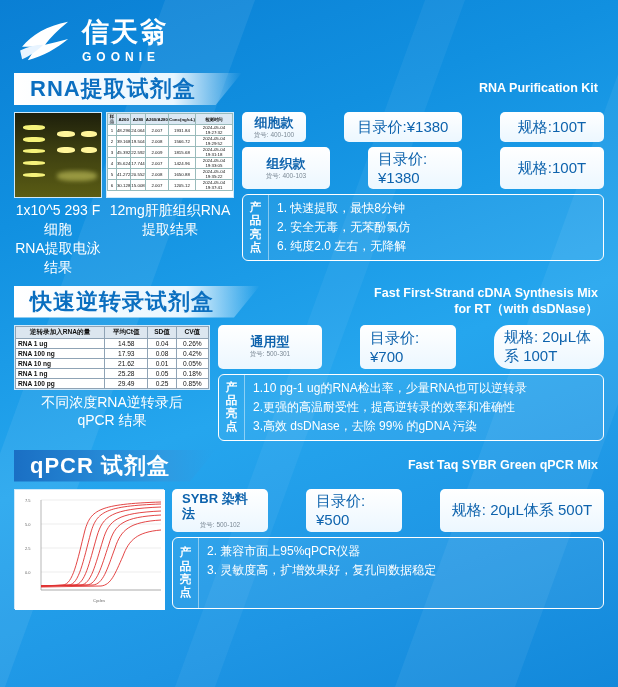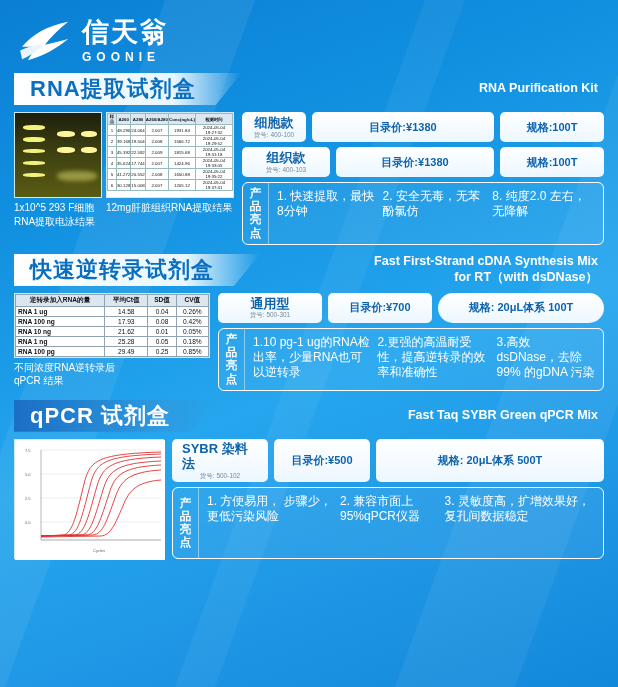--- a/index.html
+++ b/index.html
@@ -49,21 +49,21 @@
   .gel {
     width: 88px; height: 86px;
     background: linear-gradient(180deg,#1d1f0b 0%, #3a3c10 40%, #5a5c14 100%);
     border: 1px solid #cfe9fb; position: relative; overflow: hidden;
   }
   .band { position: absolute; background: #f5f27a; border-radius: 40%; filter: blur(0.4px); }
   .chart-img {
     width: 128px; height: 86px; background: #ffffff; border: 1px solid #cfe9fb;
     position: relative; overflow: hidden;
   }
-  .caption { color: #ffffff; font-size: 10px; text-align: left; line-height: 1.35; margin-top: 3px; }
+  .caption { color: #ffffff; font-size: 14px; text-align: center; line-height: 1.35; margin-top: 3px; }
 
   
   .tbl-img { width: 196px; background: #fff; border: 1px solid #cfe9fb; }
   .tbl-img table { width: 100%; border-collapse: collapse; font-size: 6.6px; }
   .tbl-img th, .tbl-img td { border: 0.5px solid #8fa3b5; padding: 1px 2px; text-align: center; color:#111; }
   .tbl-img th { background: #dce6ef; font-weight: bold; }
   .tbl-img td.lbl { text-align: left; font-weight: bold; }
 
   
   .curve { width: 150px; height: 120px; background:#fff; border:1px solid #cfe9fb; }
@@ -72,34 +72,34 @@
   .right-col { flex: 1; display: flex; flex-direction: column; gap: 5px; }
 
   .pill-row { display: flex; gap: 6px; align-items: stretch; }
   .pill {
     background: linear-gradient(180deg,#ffffff 0%, #ecf7ff 100%);
     border-radius: 5px; padding: 3px 10px; display: flex; flex-direction: column;
     align-items: center; justify-content: center; min-height: 30px;
   }
   .pill .t1 { color: #0e63ad; font-size: 13px; font-weight: bold; line-height: 1.15; }
   .pill .t2 { color: #7c8a96; font-size: 6.5px; line-height: 1.2; }
-  .pill.text { color: #0e63ad; font-size: 11px; font-weight: bold; }
+  .pill.text { color: #0e63ad; font-size: 15px; font-weight: normal; margin-left: 32px; }
 
   
   .hl {
     display: flex; border: 1.6px solid #ffffff; border-radius: 6px; overflow: hidden;
     background: rgba(255,255,255,0.06);
   }
   .hl-label {
     width: 26px; background: rgba(255,255,255,0.0); color: #ffffff; font-size: 11.5px;
     font-weight: bold; display: flex; flex-direction: column; align-items: center;
     justify-content: center; padding: 4px 0; line-height: 1.15; flex: 0 0 26px;
     border-right: 1px solid rgba(255,255,255,0.45);
   }
-  .hl-list { flex: 1; padding: 6px 8px; display: flex; flex-direction: row; gap: 4px; }
+  .hl-list { flex: 1; padding: 6px 8px; display: flex; flex-direction: column; gap: 4px; }
   .hl-list li { color: #ffffff; font-size: 12px; list-style: none; line-height: 1.25; }
 </style>
 </head>
 <body>
 
 <div class="streak s1"></div>
 <div class="streak s2"></div>
 <div class="streak s3"></div>
 
 <div class="header">
@@ -226,21 +226,21 @@
         </div>
         <div class="pill text" style="flex:1;">目录价:¥1380</div>
         <div class="pill text" style="width:104px;">规格:100T</div>
       </div>
 
       <div class="hl">
         <div class="hl-label">产<br>品<br>亮<br>点</div>
         <ul class="hl-list">
           <li>1. 快速提取，最快8分钟</li>
           <li>2. 安全无毒，无苯酚氯仿</li>
-          <li>8. 纯度2.0 左右，无降解</li>
+          <li>6. 纯度2.0 左右，无降解</li>
         </ul>
       </div>
     </div>
   </div>
 </div>
 
 <div class="section">
   <div class="sec-head">
     <div class="ribbon">
       <span>快速逆转录试剂盒</span>
@@ -298,21 +298,21 @@
       <div class="caption" style="width:196px;white-space:pre-line;">不同浓度RNA逆转录后
 qPCR 结果</div>
     </div>
 
     <div class="right-col">
       <div class="pill-row">
         <div class="pill" style="width:104px;">
           <div class="t1">通用型</div>
           <div class="t2">货号: 500-301</div>
         </div>
-        <div class="pill text" style="width:104px;">目录价:¥700</div>
+        <div class="pill text" style="width:96px;">目录价:¥700</div>
         <div class="pill text" style="flex:1;border-radius:15px;">规格: 20μL体系  100T</div>
       </div>
 
       <div class="hl" style="flex:1;">
         <div class="hl-label">产<br>品<br>亮<br>点</div>
         <ul class="hl-list">
           <li>1.10 pg-1 ug的RNA检出率，少量RNA也可以逆转录</li>
           <li>2.更强的高温耐受性，提高逆转录的效率和准确性</li>
           <li>3.高效 dsDNase，去除 99% 的gDNA 污染</li>
         </ul>
@@ -369,20 +369,19 @@
           <div class="t1">SYBR 染料法</div>
           <div class="t2">货号: 500-102</div>
         </div>
         <div class="pill text" style="width:96px;">目录价:¥500</div>
         <div class="pill text" style="flex:1;">规格: 20μL体系  500T</div>
       </div>
 
       <div class="hl" style="flex:1;">
         <div class="hl-label">产<br>品<br>亮<br>点</div>
         <ul class="hl-list">
-          <li>1. 方便易用，  步骤少，更低污染风险</li>
           <li>2. 兼容市面上95%qPCR仪器</li>
           <li>3. 灵敏度高，扩增效果好，复孔间数据稳定</li>
         </ul>
       </div>
     </div>
   </div>
 </div>
 
 </body></html>

